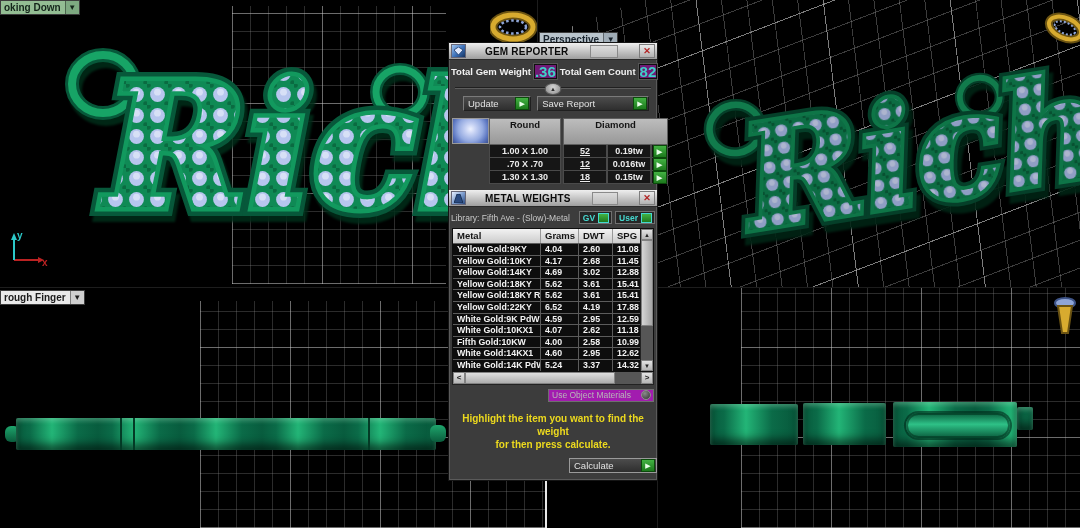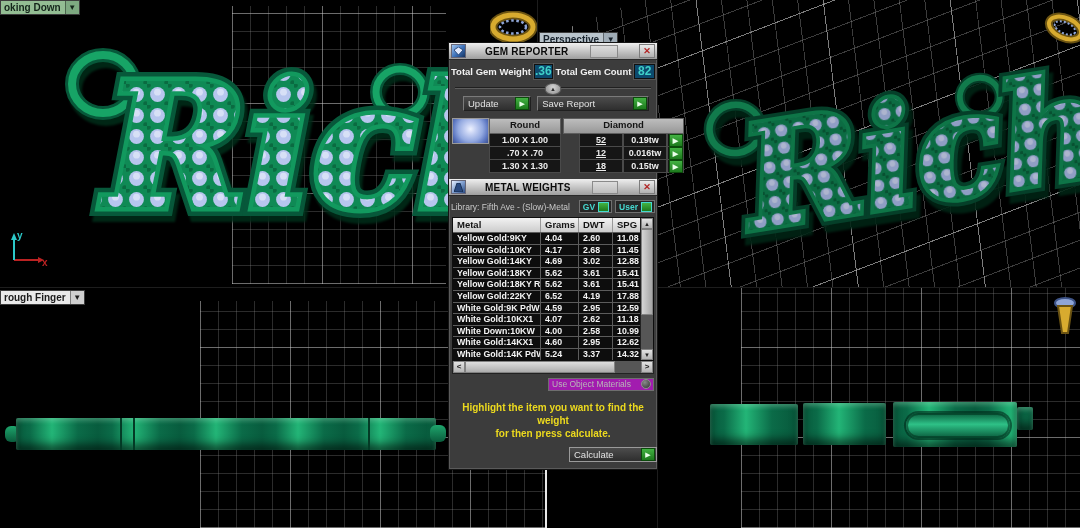--- a/index.html
+++ b/index.html
@@ -55,46 +55,46 @@
   
   .panel{position:absolute;left:448px;top:42px;width:210px;background:#3c3c3c;border:1px solid #141414;box-shadow:0 0 0 1px #5a5a5a inset;box-sizing:border-box;z-index:10;}
   .titlebar{height:16px;display:flex;align-items:center;background:linear-gradient(#efefef,#9e9e9e);border-bottom:1px solid #2a2a2a;padding:0 2px;gap:19px;}
   .tb-icon{width:13px;height:12px;flex:0 0 auto;border:1px solid #667;background:linear-gradient(135deg,#9fc4ef 0%,#3a6fb8 55%,#16335e 100%);display:flex;align-items:center;justify-content:center;}
   .tb-icon svg{display:block;}
   .ttl{font-size:10px;font-weight:bold;color:#0a0a0a;letter-spacing:.2px;white-space:nowrap;}
   .tb-spacer{flex:1;height:11px;margin:0 2px;background:linear-gradient(#dcdcdc,#bdbdbd);border:1px solid #8a8a8a;}
   .close{width:14px;height:12px;display:flex;align-items:center;justify-content:center;background:linear-gradient(#eaeaea,#b2b2b2);border:1px solid #7d7d7d;color:#b22525;font-size:9px;font-weight:bold;line-height:1;cursor:default;}
 
   .gr-fields{display:flex;align-items:center;gap:3px;padding:4px 2px 2px 2px;font-size:9.5px;font-weight:bold;color:#f2f2f2;white-space:nowrap;}
-  .val{background:#0c4a6e;color:#3fd0c8;font-weight:bold;font-size:12px;text-align:center;border:1px solid #101010;box-shadow:0 0 0 1px #555;}
+  .val{background:#701a75;color:#3fd0c8;font-weight:bold;font-size:15px;text-align:center;border:1px solid #101010;box-shadow:0 0 0 1px #555;}
   .w-weight{width:28px;height:13px;line-height:13px;}
   .w-count{width:33px;height:13px;line-height:13px;}
 
   .collapse{position:relative;height:10px;margin:2px 6px 1px;}
   .collapse .rule{position:absolute;left:0;right:0;top:4px;height:0;border-top:1px solid #202020;border-bottom:1px solid #5d5d5d;}
   .knob{position:absolute;left:50%;top:0;transform:translateX(-50%);width:15px;height:10px;background:radial-gradient(circle at 50% 35%,#d6d6d6,#858585);border-radius:50%;border:1px solid #5a5a5a;color:#2e2e2e;font-size:6px;display:flex;align-items:center;justify-content:center;line-height:1;}
 
   .btnrow{display:flex;align-items:flex-end;gap:6px;padding:2px 8px 3px 14px;}
   .btn{display:flex;align-items:center;background:linear-gradient(#4c4c4c,#2e2e2e);border:1px solid #7a7a7a;border-right-color:#1f1f1f;border-bottom-color:#1f1f1f;color:#e2e2e2;font-size:9.5px;height:15px;box-sizing:border-box;}
   .btn .blab{flex:1;padding:0 4px;white-space:nowrap;}
   .garrow{width:12px;height:11px;margin:0 1px;background:linear-gradient(#43b243,#1d7a1d);border:1px solid #0b4a0b;color:#eaffea;font-size:7px;display:flex;align-items:center;justify-content:center;flex:0 0 auto;line-height:1;}
   .btn-update{width:72px;}
   .btn-save{width:118px;}
 
   .gr-table{display:flex;margin:4px 3px 6px 3px;}
   .gthumb{width:37px;height:26px;border:1px solid #9a9a9a;box-sizing:border-box;
     background:radial-gradient(circle at 50% 42%, #eef2ff 0%, #c3cff2 25%, #93a9e0 55%, #5e78c2 78%, #394f90 100%);}
   .gcol{flex:1;}
   .ghead{display:flex;}
-  .gh{background:linear-gradient(#bdbdbd,#989898);color:#141414;font-weight:bold;font-size:9.5px;text-align:center;height:16px;line-height:12px;border:1px solid #5e5e5e;box-sizing:border-box;}
+  .gh{background:linear-gradient(#bdbdbd,#989898);color:#141414;font-weight:bold;font-size:9.5px;text-align:center;height:27px;line-height:12px;border:1px solid #5e5e5e;box-sizing:border-box;}
   .gh.round{width:72px;margin-right:2px;}
   .gh.diamond{flex:1;}
   .grow{display:flex;align-items:stretch;}
   .gc{background:#161616;color:#ececec;font-size:9px;font-weight:bold;height:13px;line-height:13px;text-align:center;border:1px solid #4a4a4a;border-top:0;box-sizing:border-box;white-space:nowrap;}
-  .gc.size{width:72px;margin-right:18px;}
+  .gc.size{width:72px;margin-right:2px;}
   .gc.cnt{width:44px;text-decoration:underline;}
   .gc.tw{width:44px;}
   .gc.arr{width:17px;display:flex;align-items:center;justify-content:center;background:#161616;}
 
   
   .mw-lib{display:flex;align-items:center;padding:4px 2px 3px;font-size:8.5px;color:#c9c9c9;}
   .mw-lib .libtext{flex:1;white-space:nowrap;overflow:hidden;}
   .tag{display:flex;align-items:center;background:#262626;border:1px solid #707070;height:13px;padding:0 2px 0 3px;margin-left:3px;color:#45d8cf;font-size:8.5px;font-weight:bold;box-sizing:border-box;}
   .tag .block{width:9px;height:8px;margin-left:3px;background:linear-gradient(#43b243,#1d7a1d);border:1px solid #45d8cf;}
 
@@ -403,21 +403,21 @@
                 <span class="mc dwt">2.95</span>
                 <span class="mc spg">12.59</span>
               </div>
               <div class="mrow">
                 <span class="mc metal">White Gold:10KX1</span>
                 <span class="mc grams">4.07</span>
                 <span class="mc dwt">2.62</span>
                 <span class="mc spg">11.18</span>
               </div>
               <div class="mrow">
-                <span class="mc metal">White Down:10KW</span>
+                <span class="mc metal">Fifth Gold:10KW</span>
                 <span class="mc grams">4.00</span>
                 <span class="mc dwt">2.58</span>
                 <span class="mc spg">10.99</span>
               </div>
               <div class="mrow">
                 <span class="mc metal">White Gold:14KX1</span>
                 <span class="mc grams">4.60</span>
                 <span class="mc dwt">2.95</span>
                 <span class="mc spg">12.62</span>
               </div>

